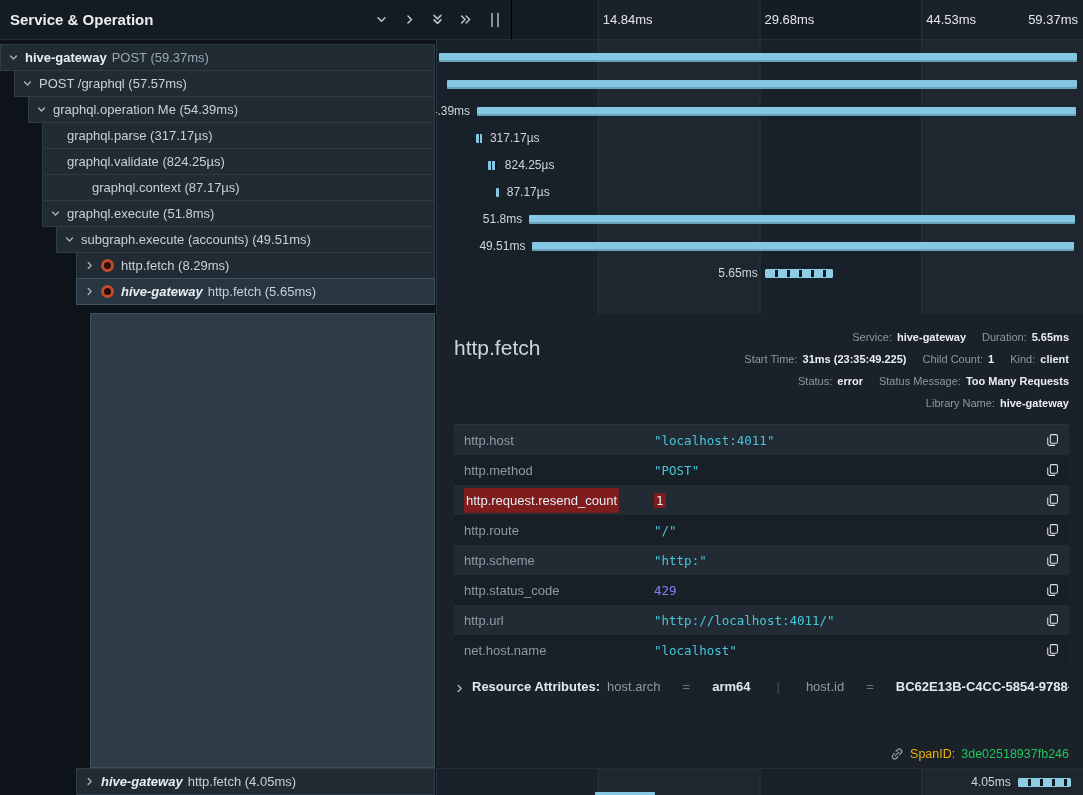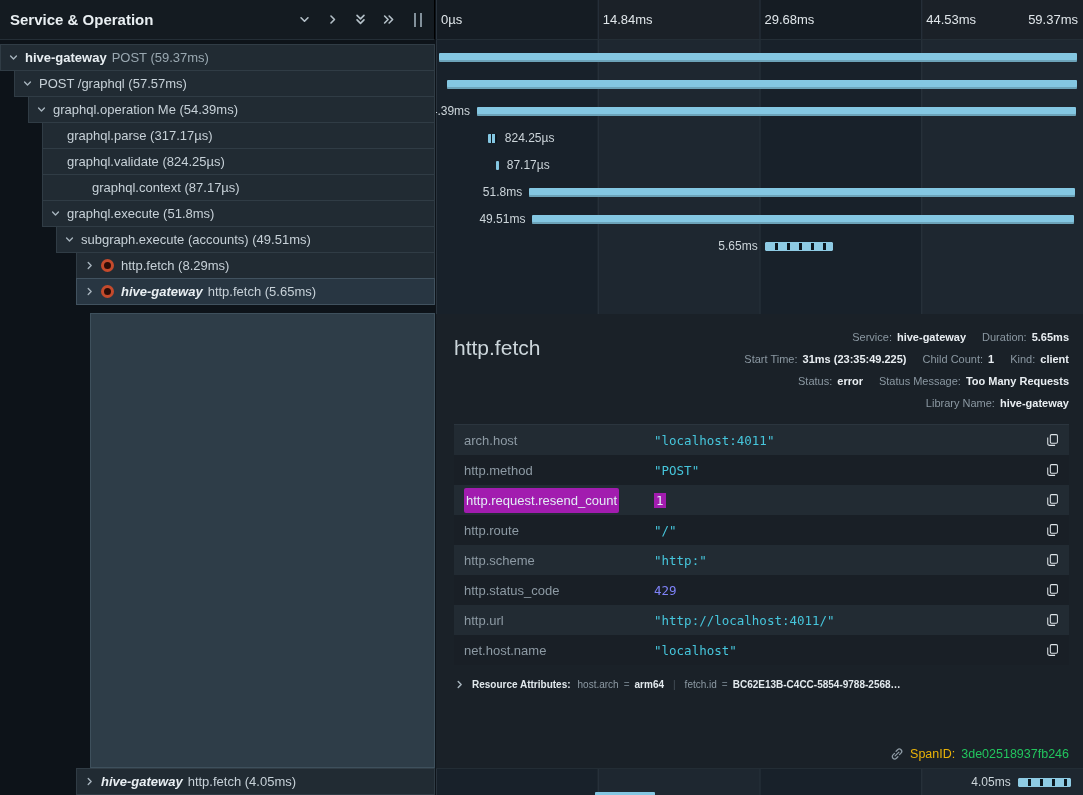--- a/index.html
+++ b/index.html
@@ -3,21 +3,21 @@
 <meta charset="utf-8">
 <style>
   * { margin:0; padding:0; box-sizing:border-box; }
   html,body { background:#0c1116; }
   .app {
     position:relative; width:1083px; height:795px; overflow:hidden;
     background:#0d1319; font-family:"Liberation Sans", sans-serif; color:#c9d3d9;
   }
   
   .left-header {
-    position:absolute; left:0; top:0; width:435px; height:40px;
+    position:absolute; left:0; top:0; width:512px; height:40px;
     background:#141b21; border-bottom:1px solid #242e36; border-right:1px solid #000;
     display:flex; align-items:center; padding:0 10px; z-index:6;
   }
   .left-title { font-size:15px; font-weight:bold; color:#e9eff2; }
   .hdr-icons { margin-left:auto; display:flex; align-items:center; gap:15px; padding-right:2px; }
   .hdr-icon { display:inline-flex; cursor:pointer; }
   .hdr-icon svg { width:13px; height:13px; fill:none; stroke:#b4c0c8; stroke-width:1.5; stroke-linecap:round; stroke-linejoin:round; }
   .resize-handle { width:8px; height:14px; border-left:2px solid #83919b; border-right:2px solid #83919b; margin-left:4px; cursor:col-resize; }
   
   .ruler {
@@ -88,24 +88,24 @@
   .divider { border-top:1px solid #2b353e; margin-top:10px; }
   .attr-head { display:flex; align-items:center; gap:7px; margin:13px 0 10px 2px; font-size:13.5px; font-weight:bold; color:#e6ecef; }
   .attr-head svg, .resource-row svg.rchev { width:11px; height:11px; fill:none; stroke:#a7b4bd; stroke-width:1.6; stroke-linecap:round; stroke-linejoin:round; flex:none; }
   .attr-row { display:flex; align-items:center; height:30px; padding:0 10px; font-size:13px; }
   .attr-row.odd { background:#222b33; }
   .attr-row.even { background:#191f26; }
   .attr-key { width:190px; flex:none; color:#8d9aa4; white-space:nowrap; }
   .attr-val { flex:1; font-family:"DejaVu Sans Mono", monospace; font-size:12.5px; white-space:nowrap; overflow:hidden; text-overflow:ellipsis; }
   .v-str { color:#46c6dc; }
   .v-num { color:#7e82f7; }
-  .sel { background:#a21caf; color:#e3edf5; padding:5px 2px; border-radius:2px; }
+  .sel { background:#7f1d1d; color:#e3edf5; padding:5px 2px; border-radius:2px; }
   .copy-btn { margin-left:12px; flex:none; background:none; border:none; cursor:pointer; display:inline-flex; }
   .copy-btn svg { width:13px; height:14px; fill:none; stroke:#dde3e8; stroke-width:1.2; stroke-linejoin:round; }
-  .resource-row { display:flex; align-items:flex-end; gap:7px; margin-top:14px; font-size:10px; color:#8d9aa4; white-space:nowrap; overflow:hidden; }
+  .resource-row { display:flex; align-items:flex-end; gap:7px; margin-top:14px; font-size:13px; color:#8d9aa4; white-space:nowrap; overflow:hidden; }
   .res-title { font-weight:bold; color:#e2e9ed; }
   .res-k { color:#8d9aa4; }
   .res-eq { color:#6b7882; }
   .res-v { color:#e2e9ed; font-weight:bold; }
   .res-sep { color:#46525c; margin:0 4px; }
   .spanid-row { position:absolute; right:14px; bottom:7px; display:flex; align-items:center; gap:6px; font-size:12.5px; }
   .spanid-row svg { width:14px; height:14px; fill:none; stroke:#8d9aa4; stroke-width:1.3; stroke-linecap:round; }
   .spanid-label { color:#eab308; }
   .spanid-value { color:#22c55e; }
   
@@ -244,20 +244,24 @@
         <div class="tl-bar bar" style="left: 0.5%; width: 98.6%;"></div>
       </div>
       <div class="tl-row">
         <div class="tl-bar bar" style="left: 1.7%; width: 97.4%;"></div>
       </div>
       <div class="tl-row">
         <div class="tl-bar bar" style="left: 6.35%; width: 92.6%;"></div>
         <span class="tl-label" style="right: calc(93.65% + 7px);">54.39ms</span>
       </div>
       <div class="tl-row">
+        <div class="tl-bar marker" style="left: 6.2%; width: 0.9%;"></div>
+        <span class="tl-label" style="left: calc(7.1% + 8px);">317.17µs</span>
+      </div>
+      <div class="tl-row">
         <div class="tl-bar marker" style="left: 8%; width: 1.4%;"></div>
         <span class="tl-label" style="left: calc(9.4% + 8px);">824.25µs</span>
       </div>
       <div class="tl-row">
         <div class="tl-bar marker" style="left: 9.3%; width: 0.4%;"></div>
         <span class="tl-label" style="left: calc(9.7% + 8px);">87.17µs</span>
       </div>
       <div class="tl-row">
         <div class="tl-bar bar" style="left: 14.4%; width: 84.4%;"></div>
         <span class="tl-label" style="right: calc(85.6% + 7px);">51.8ms</span>
@@ -278,21 +282,21 @@
       <div class="meta">
           <div class="meta-line"><span class="pair"><span class="k">Service:</span><span class="v">hive-gateway</span></span><span class="pair"><span class="k">Duration:</span><span class="v">5.65ms</span></span></div>
           <div class="meta-line"><span class="pair"><span class="k">Start Time:</span><span class="v">31ms (23:35:49.225)</span></span><span class="pair"><span class="k">Child Count:</span><span class="v">1</span></span><span class="pair"><span class="k">Kind:</span><span class="v">client</span></span></div>
           <div class="meta-line"><span class="pair"><span class="k">Status:</span><span class="v">error</span></span><span class="pair"><span class="k">Status Message:</span><span class="v">Too Many Requests</span></span></div>
           <div class="meta-line"><span class="pair"><span class="k">Library Name:</span><span class="v">hive-gateway</span></span></div>
         </div>
     </div>
     <div class="divider"></div>
     <div class="attr-table">
         <div class="attr-row odd">
-          <span class="attr-key">arch.host</span>
+          <span class="attr-key">http.host</span>
           <span class="attr-val v-str">"localhost:4011"</span>
           <button class="copy-btn">
             <svg viewBox="0 0 15 16">
               <rect x="5" y="1.8" width="8.2" height="10" rx="1.4"></rect>
               <path d="M10.5 14.2H4.2a2.2 2.2 0 0 1-2.2-2.2V5"></path>
             </svg>
           </button>
         </div>
         <div class="attr-row even">
           <span class="attr-key">http.method</span>
@@ -363,26 +367,26 @@
               <path d="M10.5 14.2H4.2a2.2 2.2 0 0 1-2.2-2.2V5"></path>
             </svg>
           </button>
         </div>
       </div>
     <div class="resource-row">
       <svg class="rchev" viewBox="0 0 12 12">
           <path d="M4.6 2.8 7.8 6 4.6 9.2"></path>
         </svg>
       <span class="res-title">Resource Attributes:</span>
-      <span style="display:inline-flex;align-items:center;gap:5px;overflow:hidden;">
+      <span style="display:inline-flex;align-items:center;gap:22px;overflow:hidden;">
           <span class="res-k">host.arch</span>
           <span class="res-eq">=</span>
           <span class="res-v">arm64</span>
           <span class="res-sep">|</span>
-          <span class="res-k">fetch.id</span>
+          <span class="res-k">host.id</span>
           <span class="res-eq">=</span>
           <span class="res-v">BC62E13B-C4CC-5854-9788-2568…</span>
         </span>
     </div>
     <div class="spanid-row">
       <svg viewBox="0 0 14 14">
           <path d="M5.1 8.9l3.8-3.8"></path>
           <path d="M6.1 4.2l1.5-1.5a2.4 2.4 0 0 1 3.4 3.4L9.5 7.6"></path>
           <path d="M7.9 9.8l-1.5 1.5a2.4 2.4 0 0 1-3.4-3.4l1.5-1.5"></path>
         </svg>

